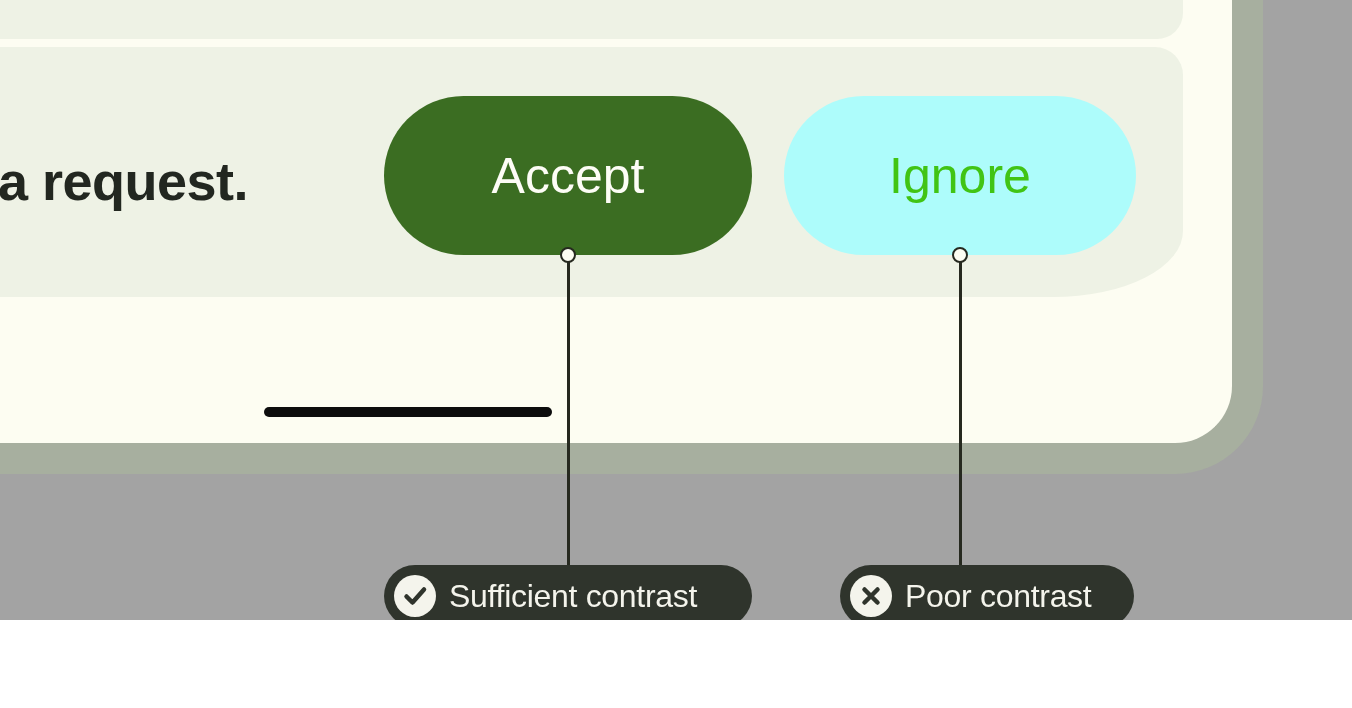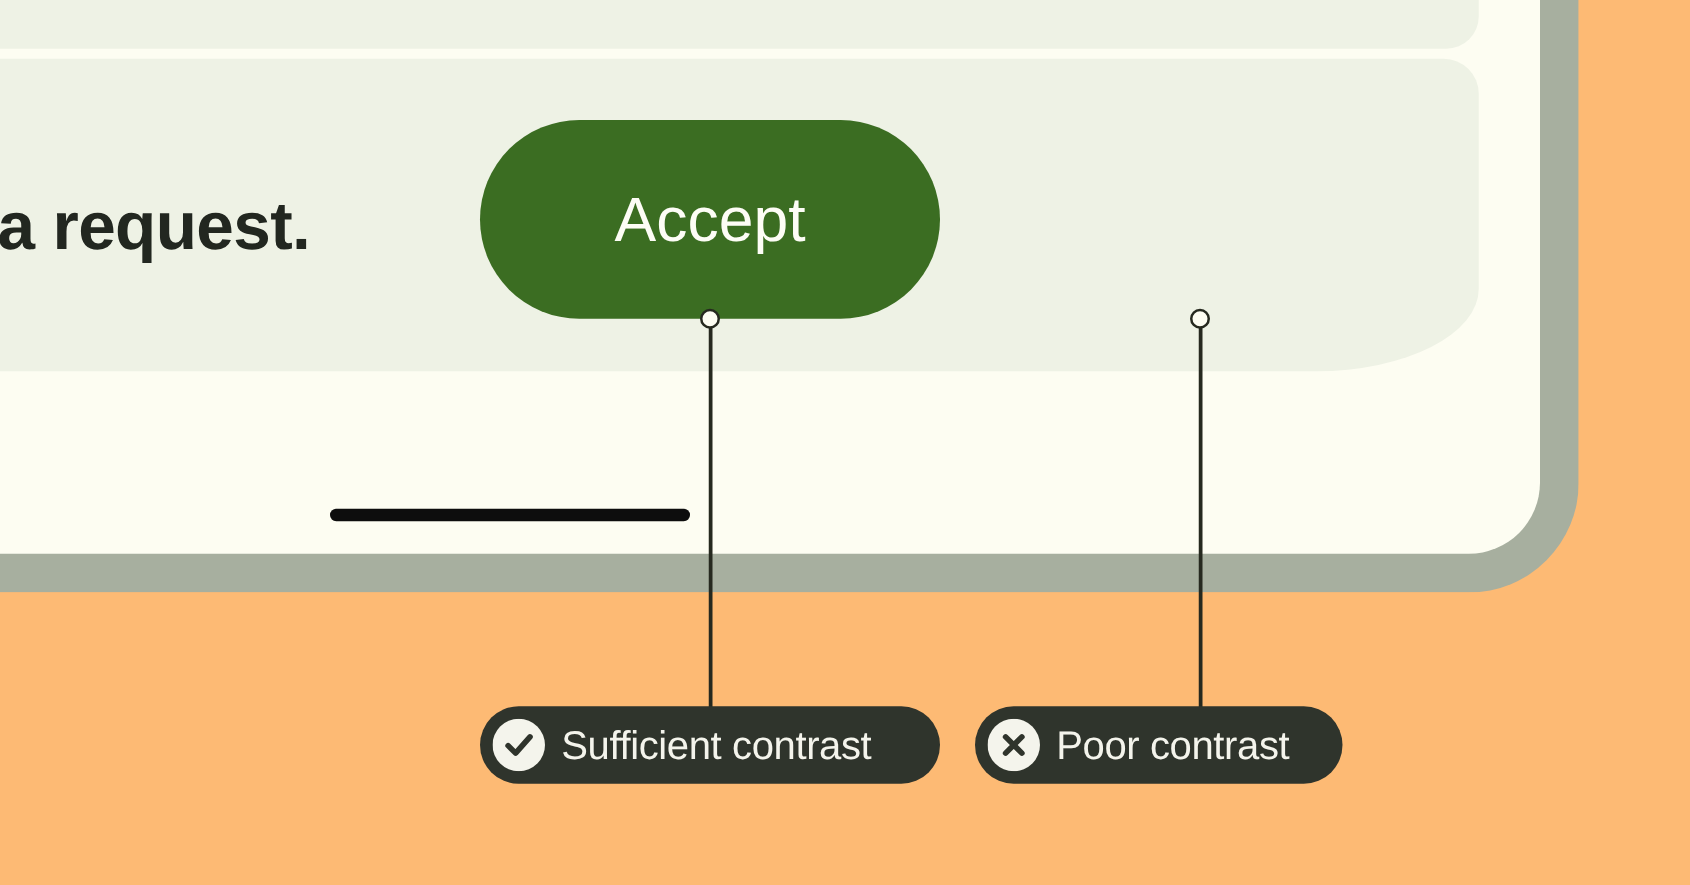--- a/index.html
+++ b/index.html
@@ -6,22 +6,22 @@
     margin: 0;
     padding: 0;
     width: 1352px;
     height: 708px;
     overflow: hidden;
     font-family: "Liberation Sans", sans-serif;
   }
   .stage {
     position: relative;
     width: 1352px;
-    height: 708px;
-    background: #fdba74;
+    height: 620px;
+    background: #a3a3a3;
     overflow: hidden;
   }
   
   .device-frame {
     position: absolute;
     left: -60px;
     top: -60px;
     width: 1323px;   
     height: 534px;   
     box-sizing: border-box;
@@ -124,21 +124,21 @@
     box-sizing: border-box;
     background: #2f342c;
     border-radius: 32px;
     display: flex;
     align-items: center;
     gap: 13px;
     padding: 0 24px 0 10px;
     white-space: nowrap;
   }
   .callout-a { left: 384px; width: 368px; }
-  .callout-b { left: 780px; width: 294px; }
+  .callout-b { left: 840px; width: 294px; }
   .callout-text {
     font-size: 32px;
     font-weight: 400;
     letter-spacing: -0.3px;
     color: #f4f4ec;
   }
   .callout-icon { flex: 0 0 auto; display: block; }
 </style>
 </head>
 <body>
@@ -146,20 +146,21 @@
 <div class="stage">
 
   <div class="device-frame"></div>
   <div class="panel panel-top"></div>
   <div class="panel panel-main"></div>
 
   <div class="request-text">a request.</div>
 
   <button class="pill-btn btn-accept">Accept</button>
 
+  <button class="pill-btn btn-ignore">Ignore</button>
 
   <div class="home-indicator"></div>
 
   <div class="connector-line a"></div>
   <div class="connector-line b"></div>
   <div class="connector-dot a"></div>
   <div class="connector-dot b"></div>
 
   <div class="callout callout-a">
     <svg class="callout-icon" width="42" height="42" viewBox="0 0 42 42">

